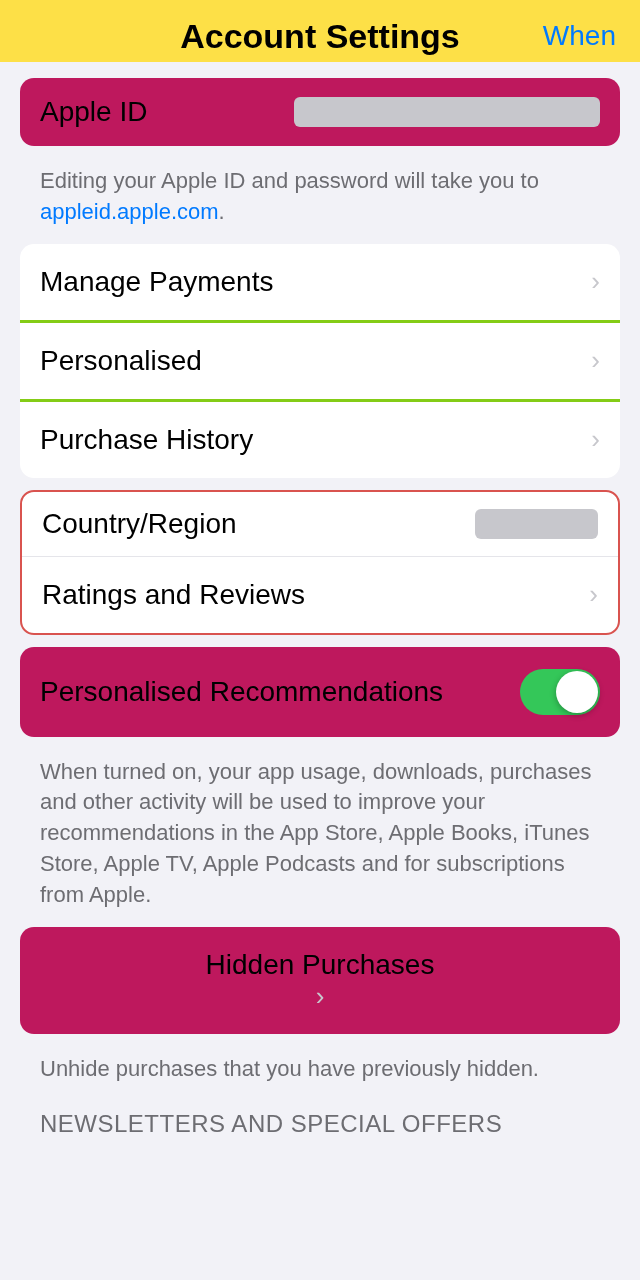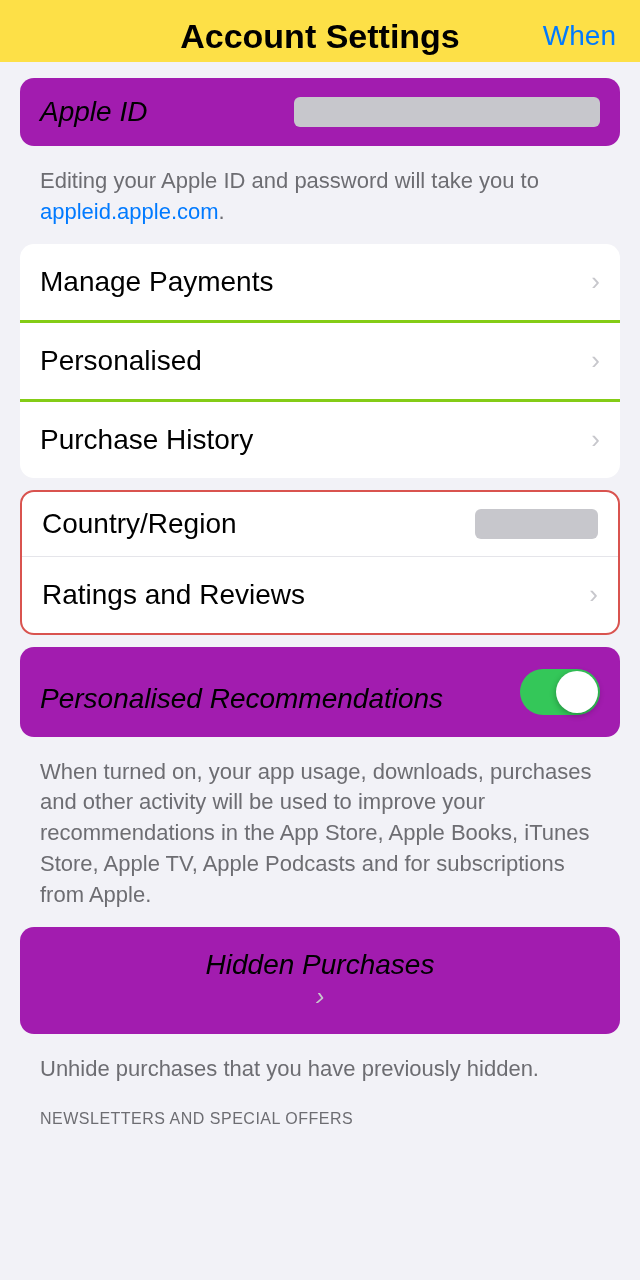--- a/index.html
+++ b/index.html
@@ -43,25 +43,24 @@
       margin-left: auto;
       position: relative;
       z-index: 1;
     }
 
     .content {
       padding: 16px 20px 30px;
     }
 
     .card {
-      background: #a21caf;
+      background: #be185d;
       border-radius: 14px;
       margin-bottom: 12px;
       overflow: hidden;
-      font-style: italic;
     }
 
     .apple-id-row {
       padding: 18px 20px;
       display: flex;
       align-items: center;
       justify-content: space-between;
     }
 
     .apple-id-label {
@@ -154,34 +153,34 @@
       background: #fff;
       border-radius: 50%;
       position: absolute;
       top: 2px;
       right: 2px;
       box-shadow: 0 2px 6px rgba(0,0,0,0.3);
     }
 
     .personalised-row {
       display: flex;
-      align-items: flex-end;
+      align-items: center;
       justify-content: space-between;
       padding: 22px 20px;
     }
 
     .personalised-label {
       font-size: 28px;
       font-weight: 400;
       color: #000;
       flex: 1;
     }
 
     .section-label {
-      font-size: 16px;
+      font-size: 24px;
       font-weight: 500;
       color: #6d6d72;
       text-transform: uppercase;
       letter-spacing: 0.5px;
       padding: 10px 20px 6px;
     }
 
     .blurred-text {
       display: inline-block;
       background: #c7c7cc;

